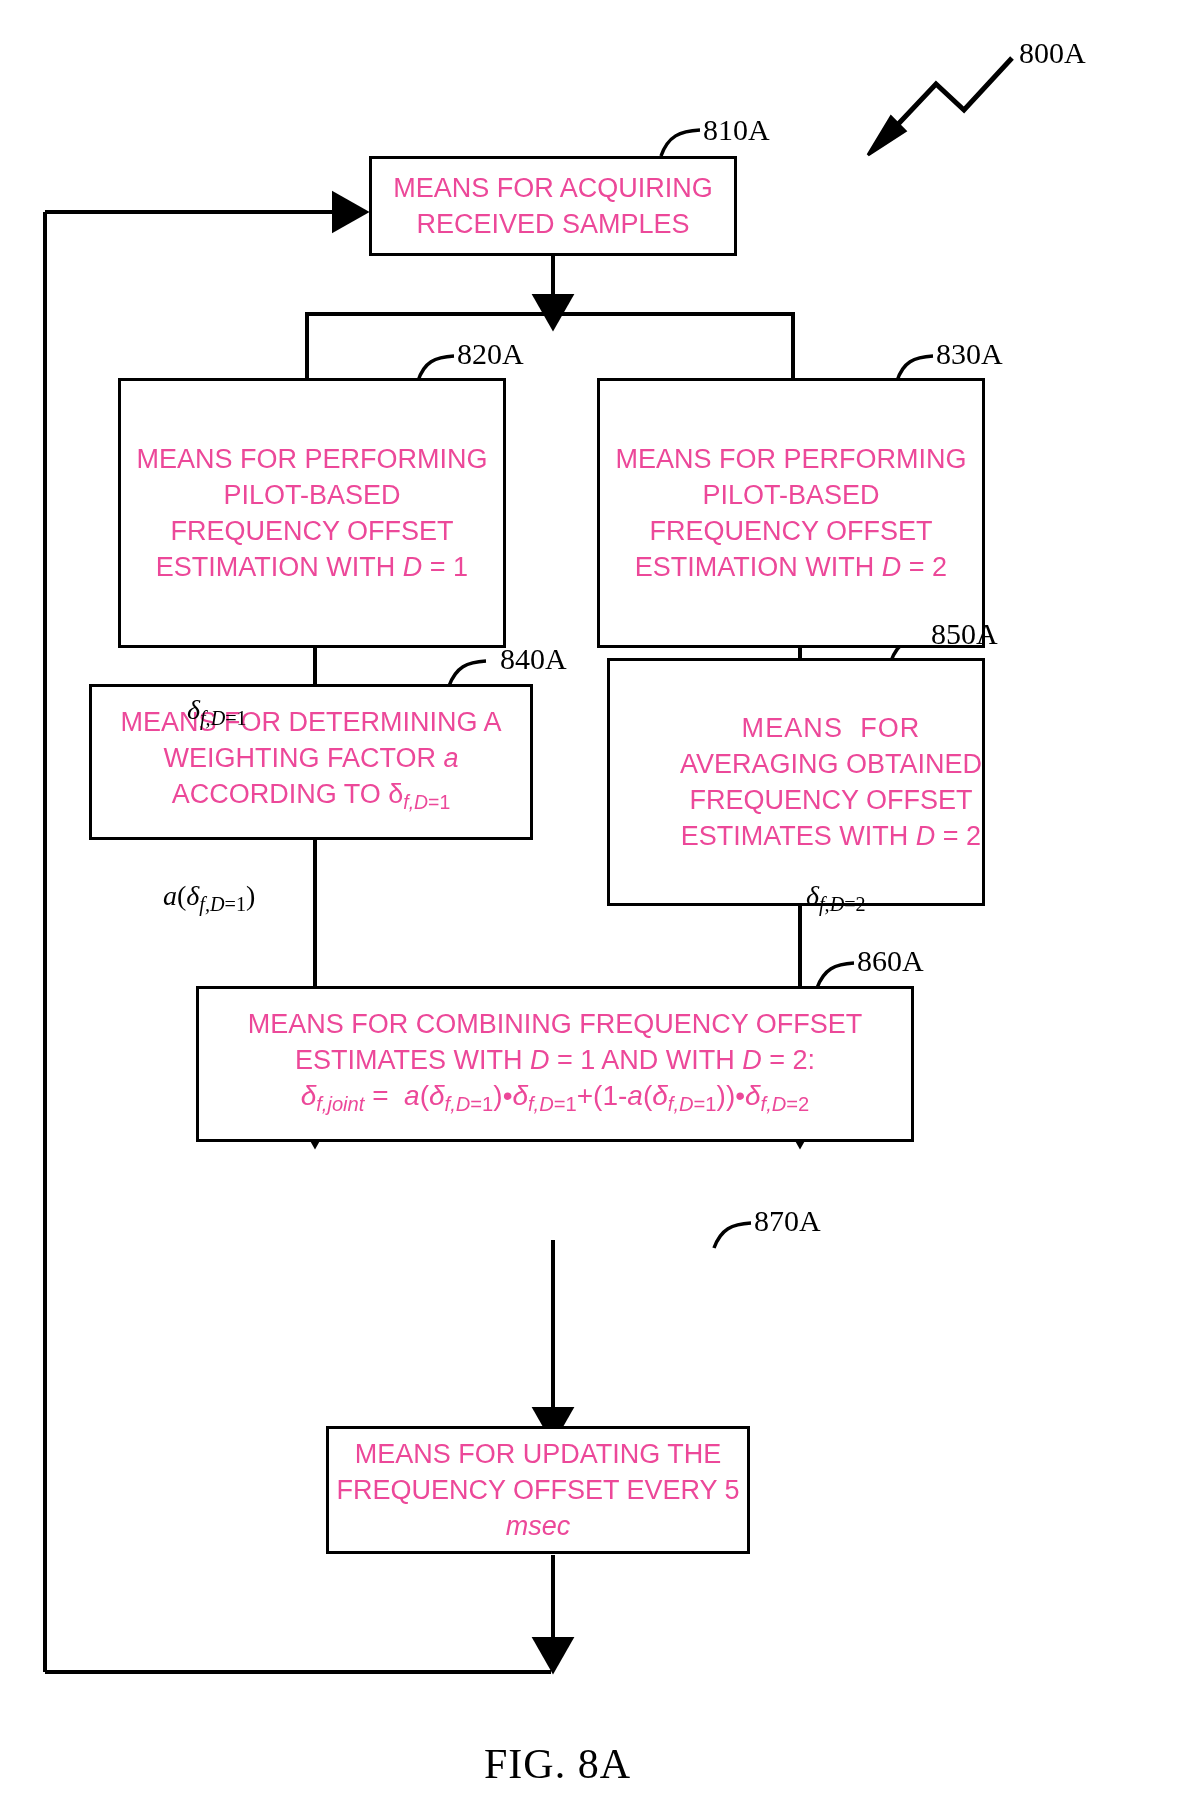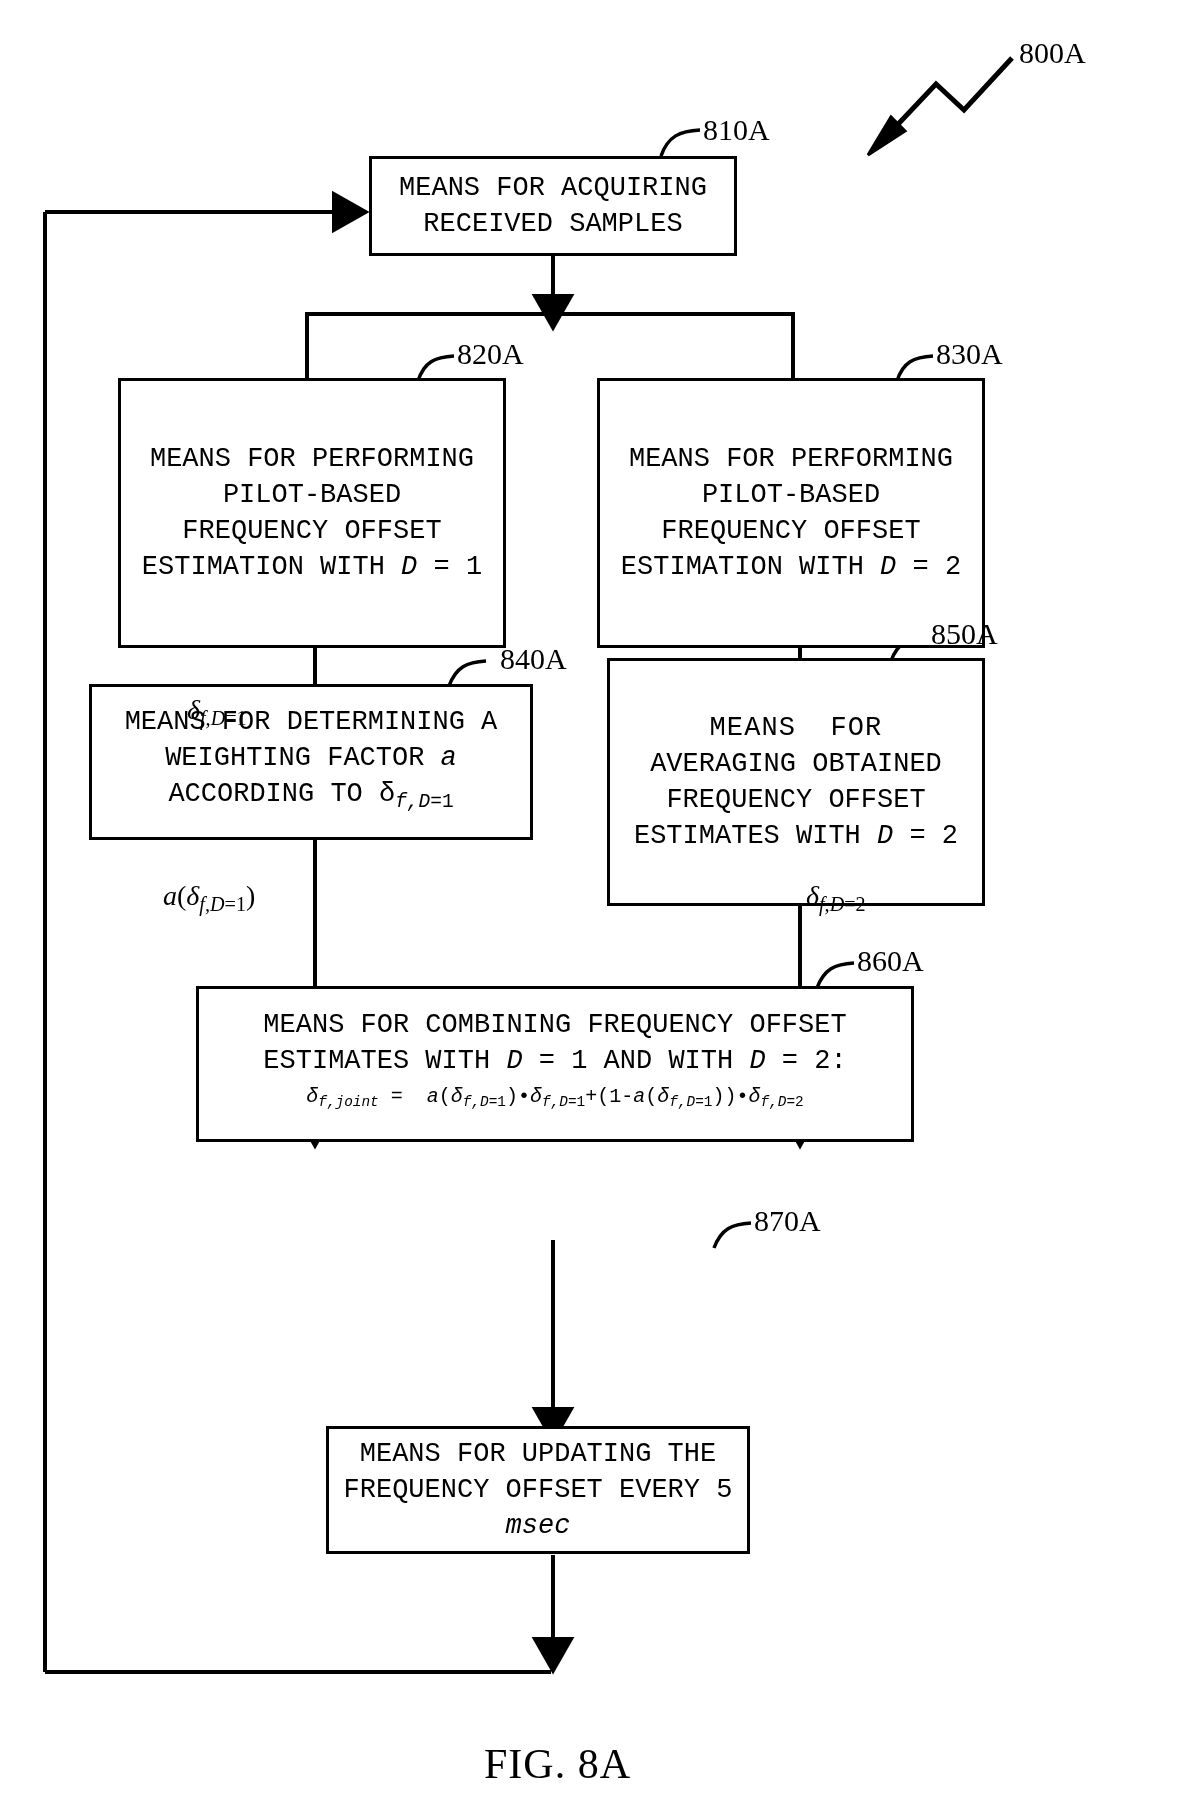--- a/index.html
+++ b/index.html
@@ -1,36 +1,36 @@
 <!DOCTYPE html>
 <html><head>
 <meta charset="utf-8">
 <style>
   html,body{margin:0;padding:0;background:#ffffff;}
   body{width:1200px;height:1820px;overflow:hidden;
        font-family:"Liberation Serif","DejaVu Serif",serif;color:#000;}
   #figure{position:relative;width:1200px;height:1820px;}
   svg{position:absolute;left:0;top:0;width:1200px;height:1820px;}
 
-  .boxtext{font-family:Liberation Mono, monospace;
+  .boxtext{font-family:Liberation Sans, sans-serif;
            font-size:27px;line-height:36px;text-align:center;
-           color:#000000;}
+           color:#ec4899;}
   .box{position:absolute;border:3px solid #000;background:#fff;
        display:flex;align-items:center;justify-content:center;
        box-sizing:border-box;}
   .reflabel{position:absolute;font-size:30px;color:#000;
             font-family:"Liberation Serif","DejaVu Serif",serif;white-space:nowrap;}
   .edgelabel{position:absolute;font-size:28px;color:#000;white-space:nowrap;
              font-family:"Liberation Serif","DejaVu Serif",serif;}
   .figcap{position:absolute;font-size:42px;letter-spacing:1px;
           font-family:"Liberation Serif","DejaVu Serif",serif;}
   i,.it{font-style:italic;}
   .sub{font-size:0.72em;vertical-align:-0.30em;font-style:italic;}
   .subn{font-size:0.72em;vertical-align:-0.30em;font-style:normal;}
-  .frm{font-size:20px;white-space:nowrap;}
+  .frm{font-size:28px;white-space:nowrap;}
   .wide{letter-spacing:0.04em;}
 </style>
 </head>
 <body>
 
 <div id="figure">
 
   <svg viewBox="0 0 1200 1820">
     <defs>
       <marker id="arw" markerWidth="14" markerHeight="14" refX="4.6" refY="6" orient="auto" markerUnits="strokeWidth">
@@ -103,21 +103,21 @@
   </div>
 
   <div class="box" style="left:89px;top:684px;width:444px;height:156px;">
     <div class="boxtext">
       <div>MEANS FOR DETERMINING A</div>
       <div>WEIGHTING FACTOR <i>a</i></div>
       <div>ACCORDING TO δ<span class="sub">f,D</span><span class="subn">=1</span></div>
     </div>
   </div>
 
-  <div class="box" style="left:607px;top:658px;width:378px;height:248px;">
+  <div class="box" style="left:607px;top:658px;width:378px;height:248px;justify-content:flex-end;">
     <div class="boxtext">
       <div class="wide">MEANS&nbsp; FOR</div>
       <div>AVERAGING OBTAINED</div>
       <div>FREQUENCY OFFSET</div>
       <div>ESTIMATES WITH <i>D</i> = 2</div>
     </div>
   </div>
 
   <div class="box" style="left:196px;top:986px;width:718px;height:156px;">
     <div class="boxtext">

